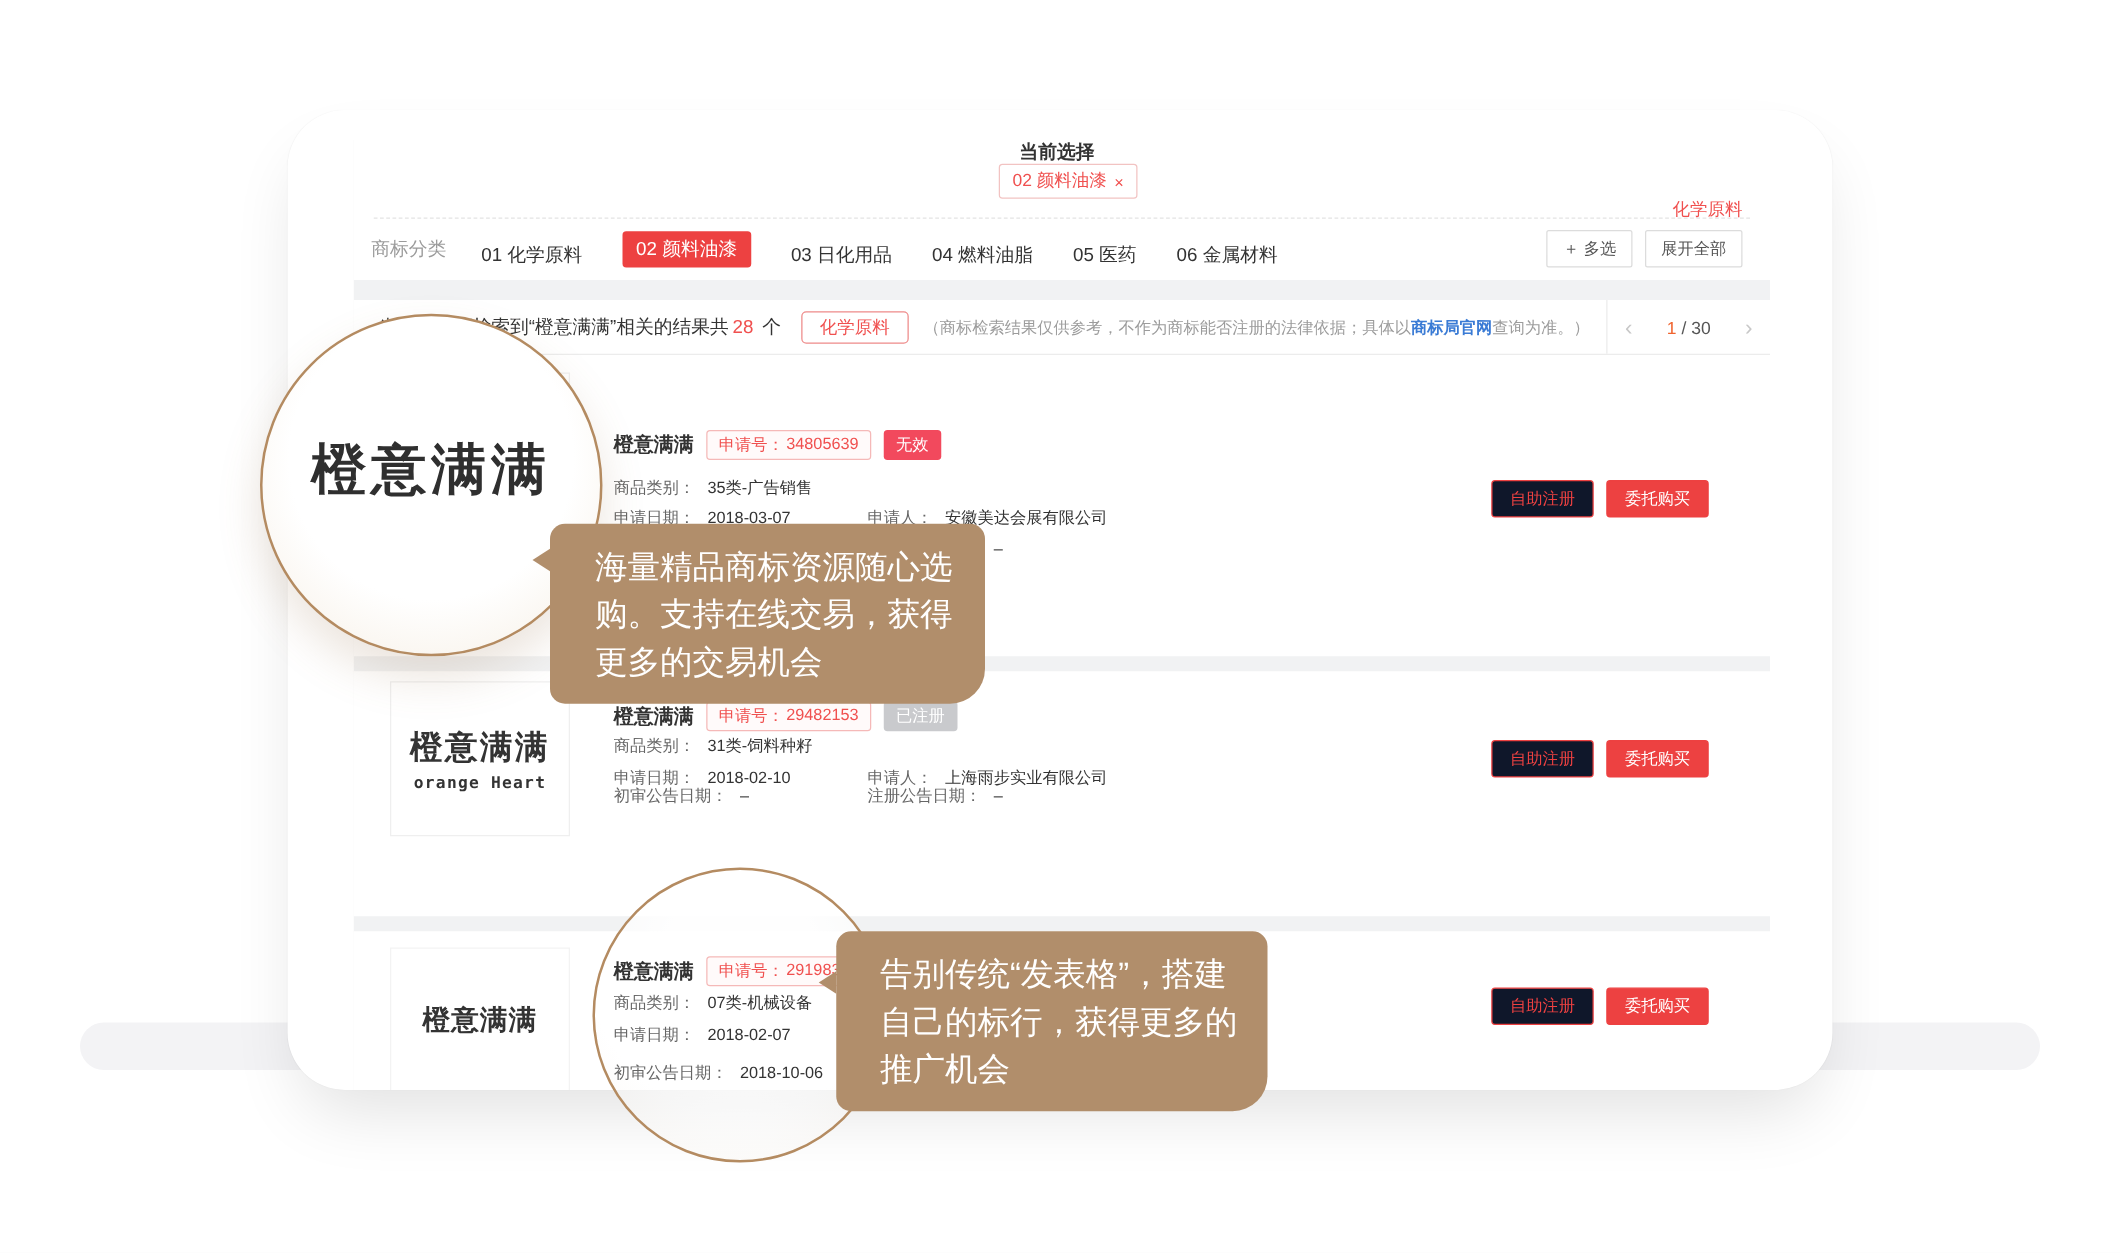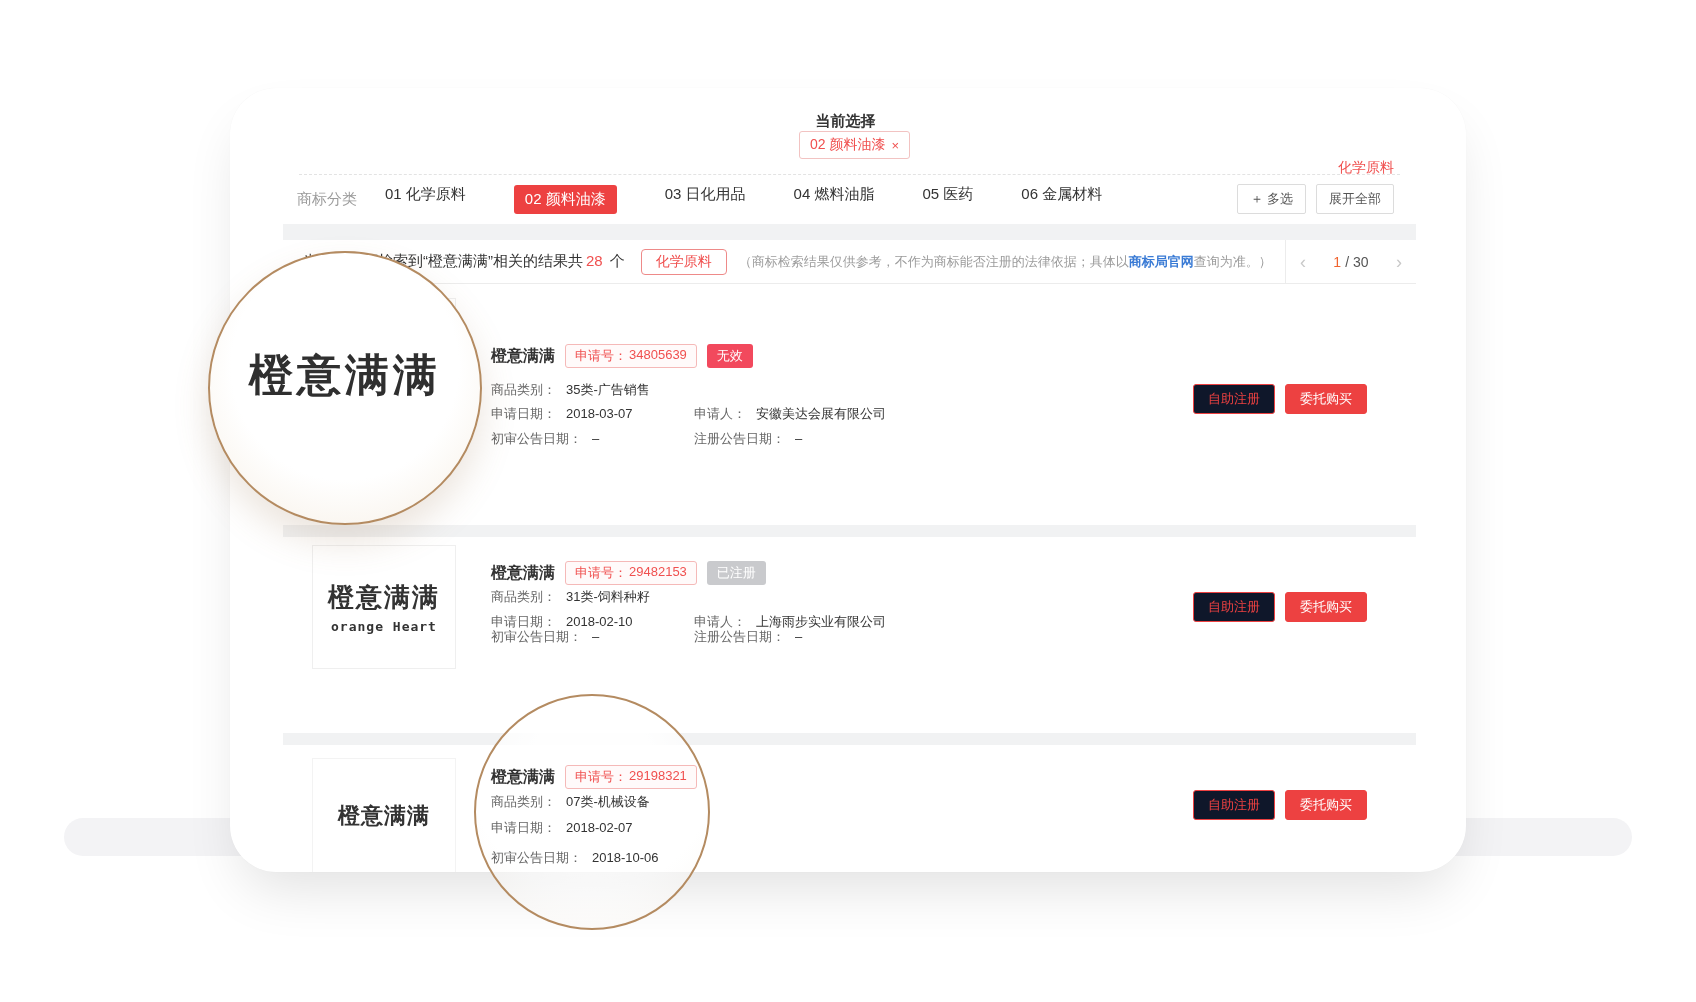--- a/index.html
+++ b/index.html
@@ -20,21 +20,21 @@
               align-items:center;padding:0 22px 0 14px;box-sizing:border-box;flex-direction:column;}
   .filter-label{font-size:15px;font-weight:bold;color:#333;}
   .filter-tag{display:inline-flex;align-items:center;margin-left:18px;padding:4px 10px;
               border:1px solid #f2c3c2;border-radius:3px;color:#f0504f;font-size:14px;background:#fff;cursor:pointer;}
   .filter-tag .x{margin-left:6px;font-size:13px;}
   .clear-all{margin-left:auto;color:#f0504f;font-size:14px;cursor:pointer;}
   .dashed{position:absolute;left:16px;right:16px;top:62px;border-top:1px dashed #e3e3e3;}
   .category-row{position:absolute;left:0;top:62px;width:1133px;height:50px;display:flex;
                 align-items:center;padding:0 22px 0 14px;box-sizing:border-box;}
   .cat-label{font-size:15px;color:#9b9b9b;}
-  .cat-items{display:flex;align-items:flex-start;gap:48px;margin-left:28px;}
+  .cat-items{display:flex;align-items:flex-end;gap:32px;margin-left:28px;}
   .cat-item{font-size:15px;color:#333;cursor:pointer;white-space:nowrap;}
   .cat-item.active{background:#ed4141;color:#fff;border-radius:3px;padding:5px 11px;}
   .cat-actions{margin-left:auto;display:flex;gap:10px;}
   .mini-btn{border:1px solid #dcdcdc;background:#fff;color:#555;font-size:13px;
             padding:5px 12px;border-radius:2px;cursor:pointer;white-space:nowrap;}
 
   
   .results-header{position:absolute;left:0;top:128px;width:1133px;height:44px;background:#fff;
                   border-bottom:1px solid #ececec;display:flex;align-items:center;
                   padding-left:20px;box-sizing:border-box;}
@@ -228,13 +228,21 @@
       </div>
 
     </div>
   </div>
 
   <div class="circle1">
     <span class="big">橙意满满</span>
   </div>
   <div class="circle2"></div>
 
+  <div class="tooltip tooltip1">
+    <span class="arrow"></span>
+    <span>海量精品商标资源随心选购。支持在线交易，获得更多的交易机会</span>
+  </div>
+  <div class="tooltip tooltip2">
+    <span class="arrow"></span>
+    <span>告别传统“发表格”，搭建自己的标行，获得更多的推广机会</span>
+  </div>
 </div>
 
 </body></html>

